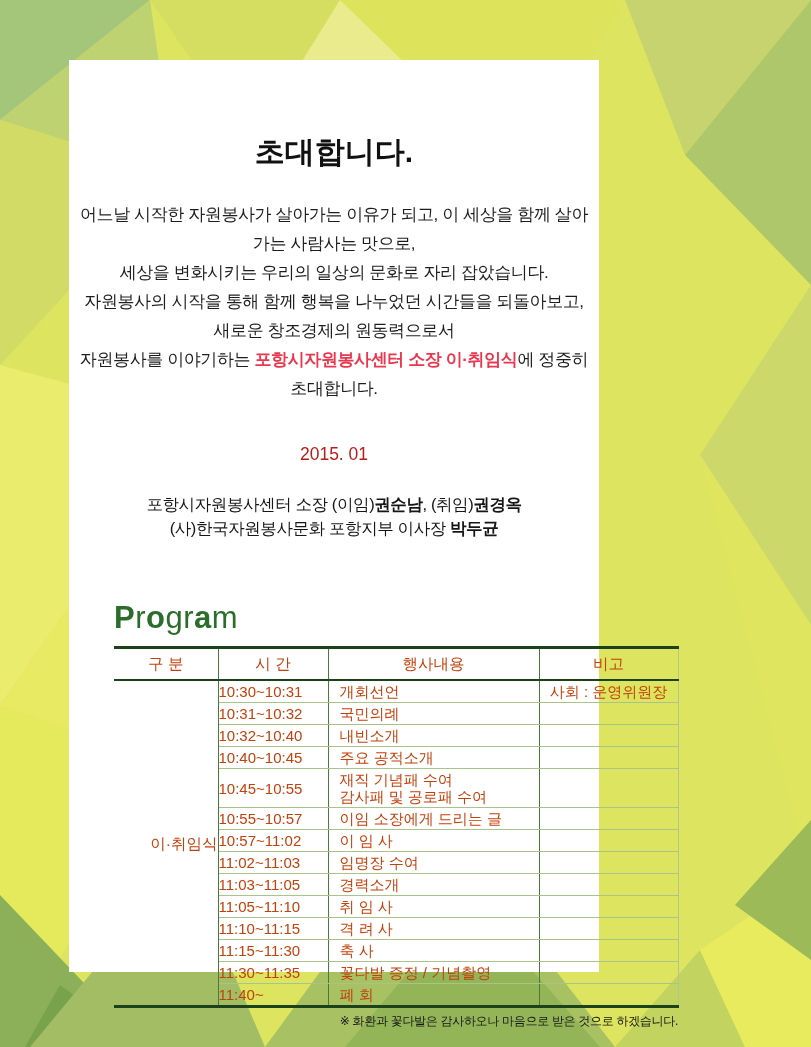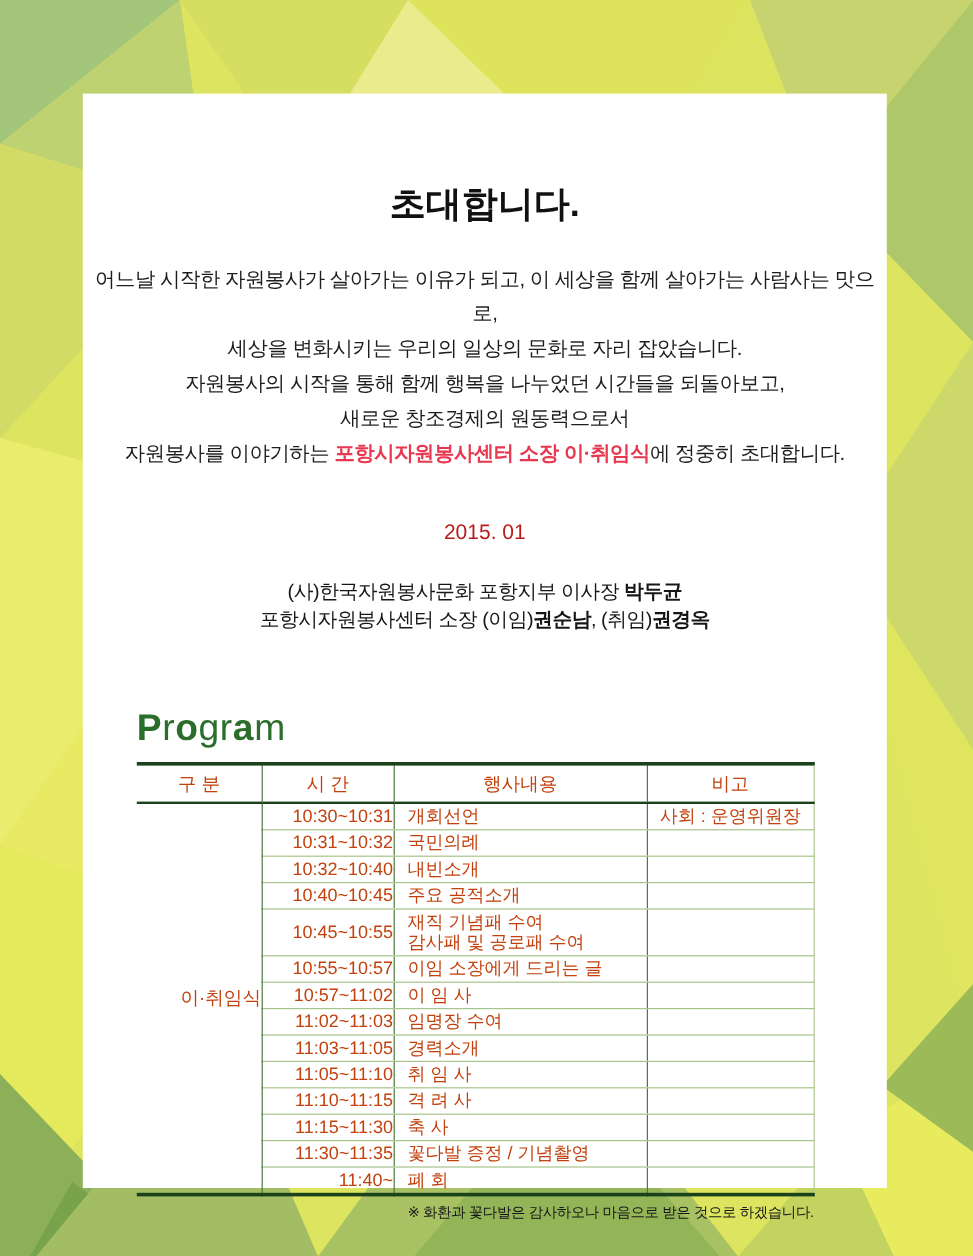--- a/index.html
+++ b/index.html
@@ -3,21 +3,21 @@
 <meta charset="utf-8">
 <style>
   html,body{margin:0;padding:0;}
   body{
     width:811px;height:1047px;position:relative;overflow:hidden;
     font-family:"Liberation Sans","DejaVu Sans",sans-serif;
     background:#dde45f;
   }
   .bg-art{position:absolute;inset:0;width:811px;height:1047px;display:block;}
   .sheet{
-    position:absolute;left:69px;top:78px;width:670px;height:912px;
+    position:absolute;left:69px;top:60px;width:530px;height:912px;
     background:#ffffff;color:#1c1c1c;
   }
   .title{
     margin:72px 0 0 0;text-align:center;
     font-size:30px;font-weight:700;color:#111;letter-spacing:0;
   }
   .body-par{
     margin:27px 10px 0 10px;text-align:center;
     font-size:17px;line-height:29px;font-weight:500;color:#1d1d1d;
     letter-spacing:-0.4px;
@@ -46,21 +46,21 @@
     border-bottom:2.5px solid #1c421c;
   }
   .program-table th + th{border-left:1.5px solid #4a7a3a;}
   .program-table th:last-child{border-right:1px solid #aec88f;}
   .program-table td{font-weight:500;padding:2px 0;line-height:17px;}
   td.cell-cat{
     text-align:right;vertical-align:middle;font-size:15.5px;
     border-right:1.5px solid #4a7a3a;
   }
   td.cell-time{
-    text-align:right;border-bottom:1px solid #a8c48c;
+    text-align:left;border-bottom:1px solid #a8c48c;
   }
   td.cell-content{
     text-align:left;padding-left:11px;
     border-left:1.5px solid #4a7a3a;border-bottom:1px solid #a8c48c;margin-top:48px;
   }
   td.cell-note{
     text-align:center;
     border-left:1.5px solid #4a7a3a;border-right:1px solid #aec88f;
     border-bottom:1px solid #a8c48c;
   }
@@ -110,22 +110,22 @@
     <div>어느날 시작한 자원봉사가 살아가는 이유가 되고, 이 세상을 함께 살아가는 사람사는 맛으로,</div>
     <div>세상을 변화시키는 우리의 일상의 문화로 자리 잡았습니다.</div>
     <div>자원봉사의 시작을 통해 함께 행복을 나누었던 시간들을 되돌아보고,</div>
     <div>새로운 창조경제의 원동력으로서</div>
     <div><span>자원봉사를 이야기하는 </span><span class="highlight">포항시자원봉사센터 소장 이·취임식</span><span>에 정중히 초대합니다.</span></div>
   </div>
 
   <div class="date-line">2015. 01</div>
 
   <div class="sign-block">
+    <div><span>포항시자원봉사센터 소장 (이임)</span><span class="sign-name">권순남</span><span>, (취임)</span><span class="sign-name">권경옥</span></div>
     <div><span>(사)한국자원봉사문화 포항지부 이사장 </span><span class="sign-name">박두균</span></div>
-    <div><span>포항시자원봉사센터 소장 (이임)</span><span class="sign-name">권순남</span><span>, (취임)</span><span class="sign-name">권경옥</span></div>
   </div>
 
   <div class="program-heading"><span class="pg-b">P</span><span class="pg-r">r</span><span class="pg-b">o</span><span class="pg-r">g</span><span class="pg-r">r</span><span class="pg-b">a</span><span class="pg-r">m</span></div>
 
   <table class="program-table">
     <colgroup>
         <col class="c1">
         <col class="c2">
         <col class="c3">
         <col class="c4">

